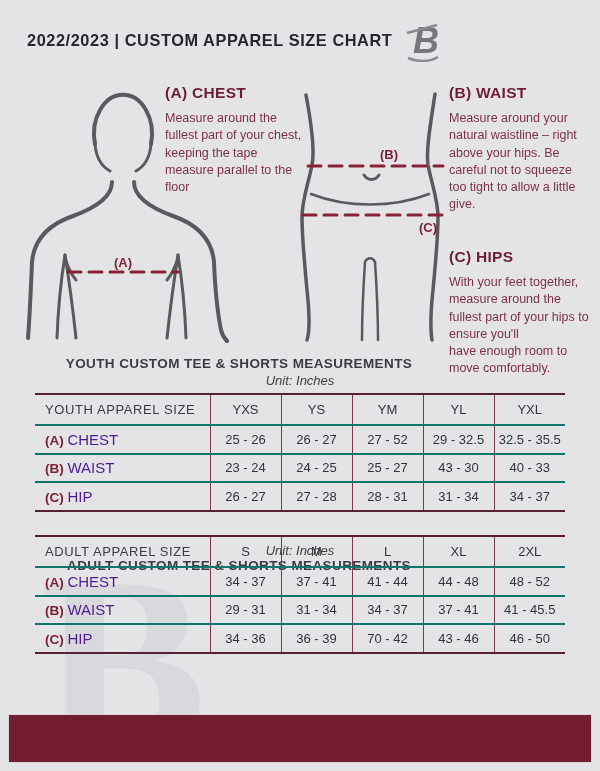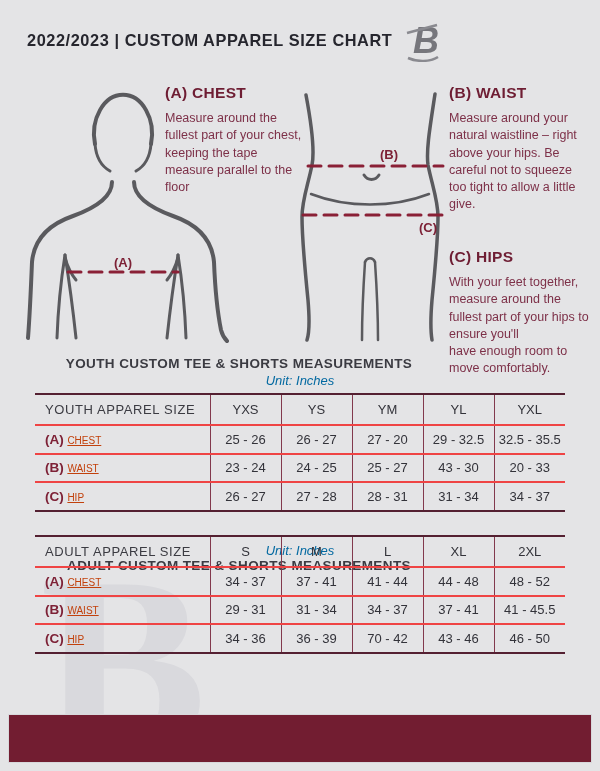--- a/index.html
+++ b/index.html
@@ -41,47 +41,47 @@
   
   .watermark {
     left:40px; top:540px;
     font-family:"Liberation Serif", serif; font-weight:bold;
     font-size:250px; line-height:1; color:#d9d9dd; z-index:0;
     user-select:none;
   }
 
   
   .sec-title { left:0; width:478px; text-align:center; font-size:13.5px; font-weight:bold; letter-spacing:.4px; color:#3b3b42; z-index:1; }
-  .sec-unit  { left:0; width:600px; text-align:center; font-size:13px; font-style:italic; color:#0369a1; z-index:1; }
+  .sec-unit  { left:0; width:600px; text-align:center; font-size:13px; font-style:italic; color:#404040; z-index:1; }
   .yt-title { top:356px; } .yt-unit { top:373px; }
   .at-title { top:526px;margin-top:32px; } .at-unit { top:543px; }
 
   
   table.size {
     position:absolute; left:35px; width:530px;
     border-collapse:collapse; table-layout:fixed; z-index:1;
     border-top:2px solid #542032; border-bottom:2px solid #542032;
     background:transparent;
   }
   .yt-table { top:393px; }
   .at-table { top:535px; }
-  table.size tr { border-bottom:2px solid #ef4444; }
+  table.size tr { border-bottom:2px solid #0f766e; }
   table.size tr:last-child { border-bottom:none; }
   table.size th, table.size td {
     border-left:1.5px solid #82394d;
     font-weight:normal; text-align:center; vertical-align:middle;
     font-size:13px; color:#33333a; padding:0;
   }
   table.size th:first-child, table.size td:first-child { border-left:none; text-align:left; padding-left:10px; }
   table.size tr.head th { height:31px; }
   table.size tr.body td { height:28.5px; }
   .col-head-label { font-size:13px; letter-spacing:.6px; color:#3b3b42; }
   .size-head { font-weight:bold; font-size:13.5px; color:#2e2e35;margin-left:30px; }
   .row-prefix { font-weight:bold; color:#7d2136; font-size:13.5px; }
-  .row-label  { color:#c2410c; font-size:10px;text-decoration:underline; }
+  .row-label  { color:#4c1d95; font-size:15px; }
 
   
   .footer-bar {
     left:8px; top:714px; width:584px; height:49px;
     background:#721d31; border:1px solid #d8d8db; z-index:2;
   }
 
   svg { display:block; }
   svg text { font-family:"Liberation Sans", sans-serif; }
 </style>
@@ -166,31 +166,31 @@
     <th class="size-head">YXS</th>
     <th class="size-head">YS</th>
     <th class="size-head">YM</th>
     <th class="size-head">YL</th>
     <th class="size-head">YXL</th>
   </tr>
   <tr class="body">
     <td><span class="row-prefix">(A)</span> <span class="row-label">CHEST</span></td>
     <td>25 - 26</td>
     <td>26 - 27</td>
-    <td>27 - 20</td>
+    <td>27 - 52</td>
     <td>29 - 32.5</td>
     <td>32.5 - 35.5</td>
   </tr>
   <tr class="body">
     <td><span class="row-prefix">(B)</span> <span class="row-label">WAIST</span></td>
     <td>23 - 24</td>
     <td>24 - 25</td>
     <td>25 - 27</td>
     <td>43 - 30</td>
-    <td>20 - 33</td>
+    <td>40 - 33</td>
   </tr>
   <tr class="body">
     <td><span class="row-prefix">(C)</span> <span class="row-label">HIP</span></td>
     <td>26 - 27</td>
     <td>27 - 28</td>
     <td>28 - 31</td>
     <td>31 - 34</td>
     <td>34 - 37</td>
   </tr>
 </tbody>

